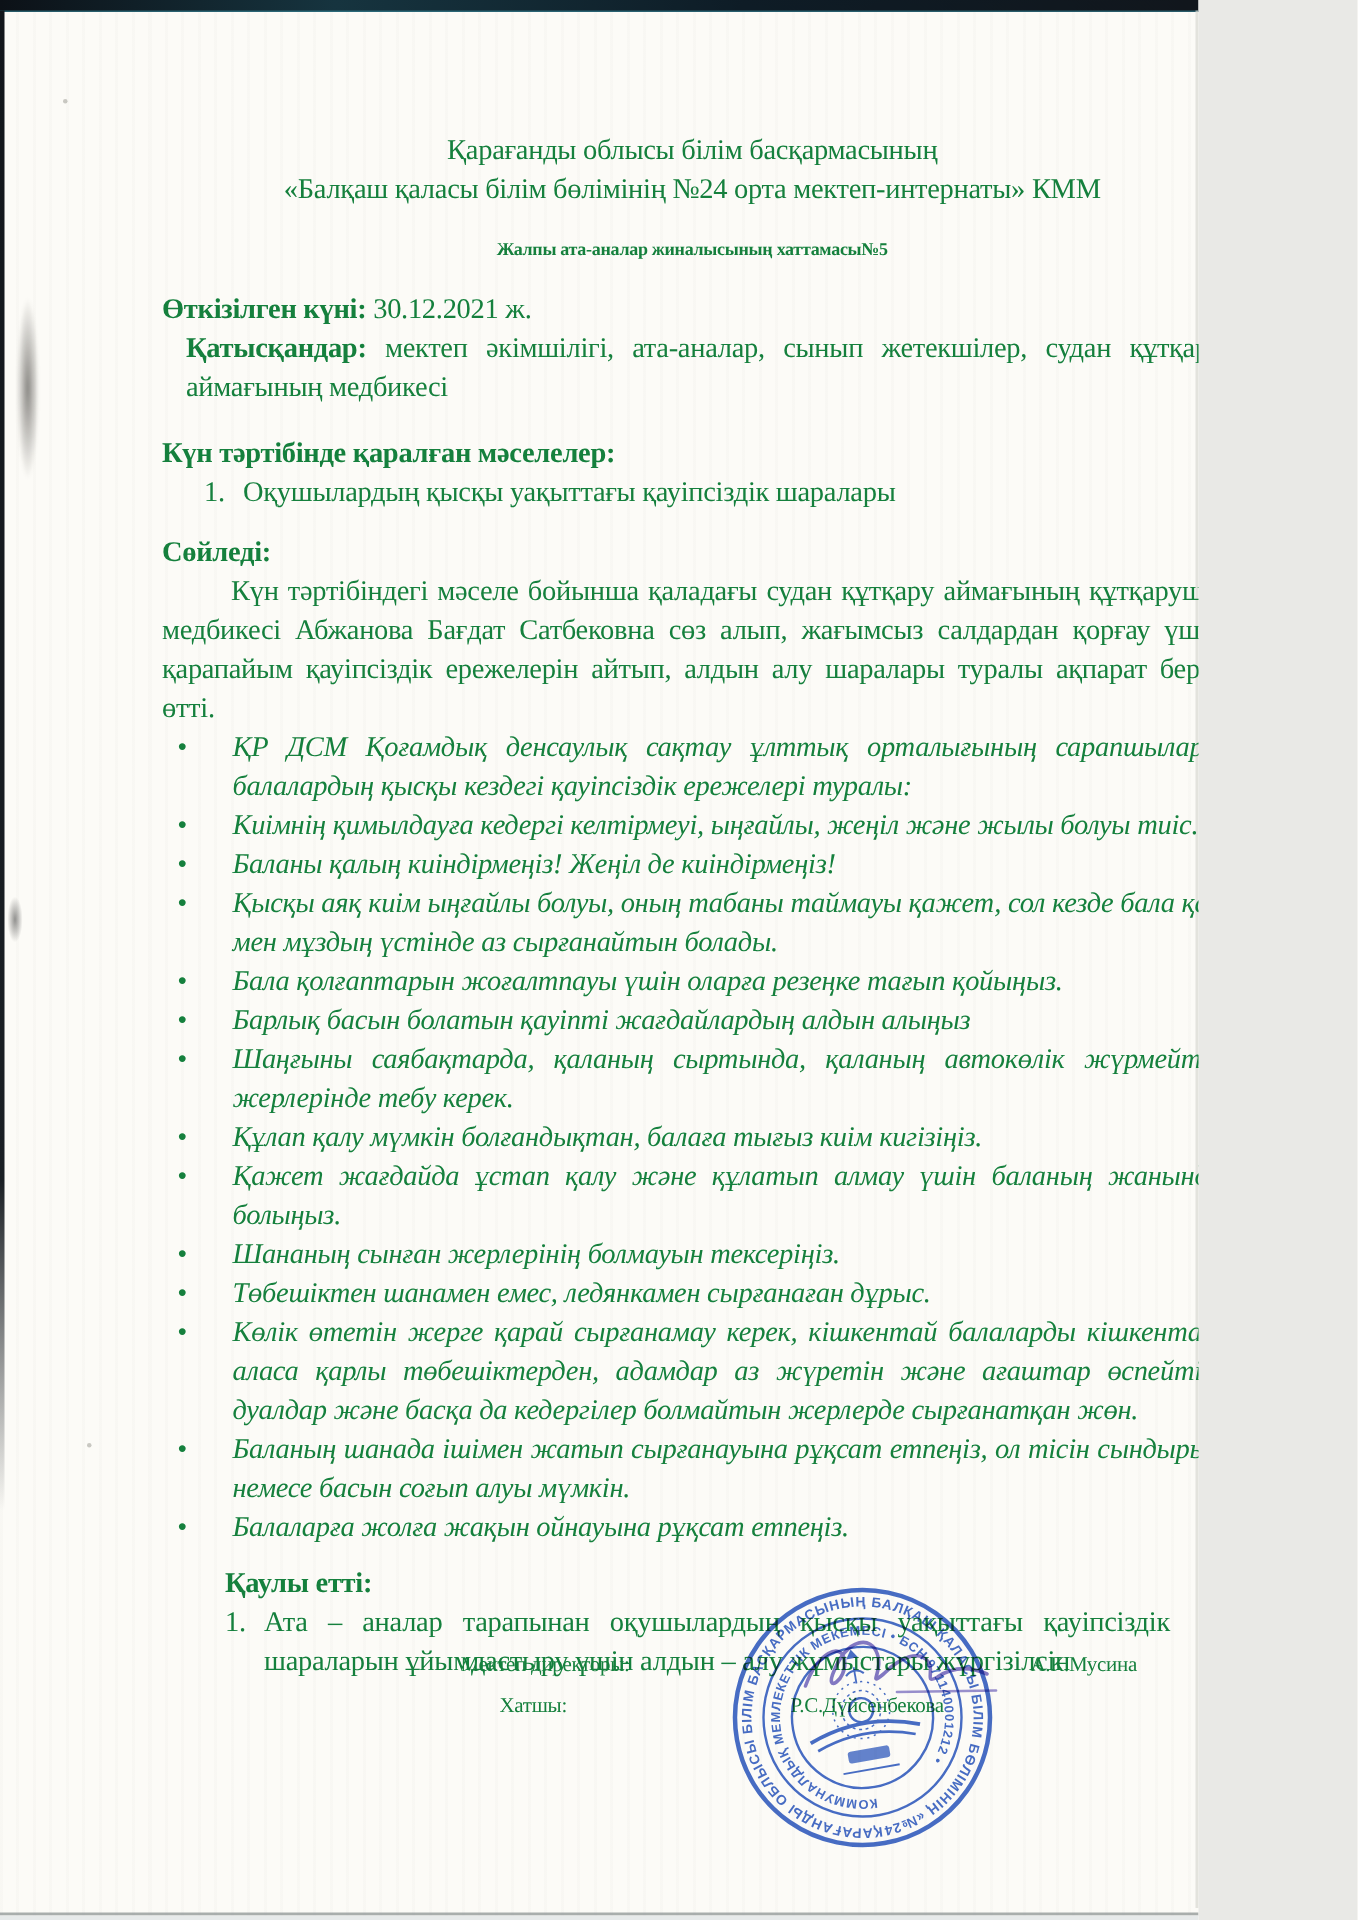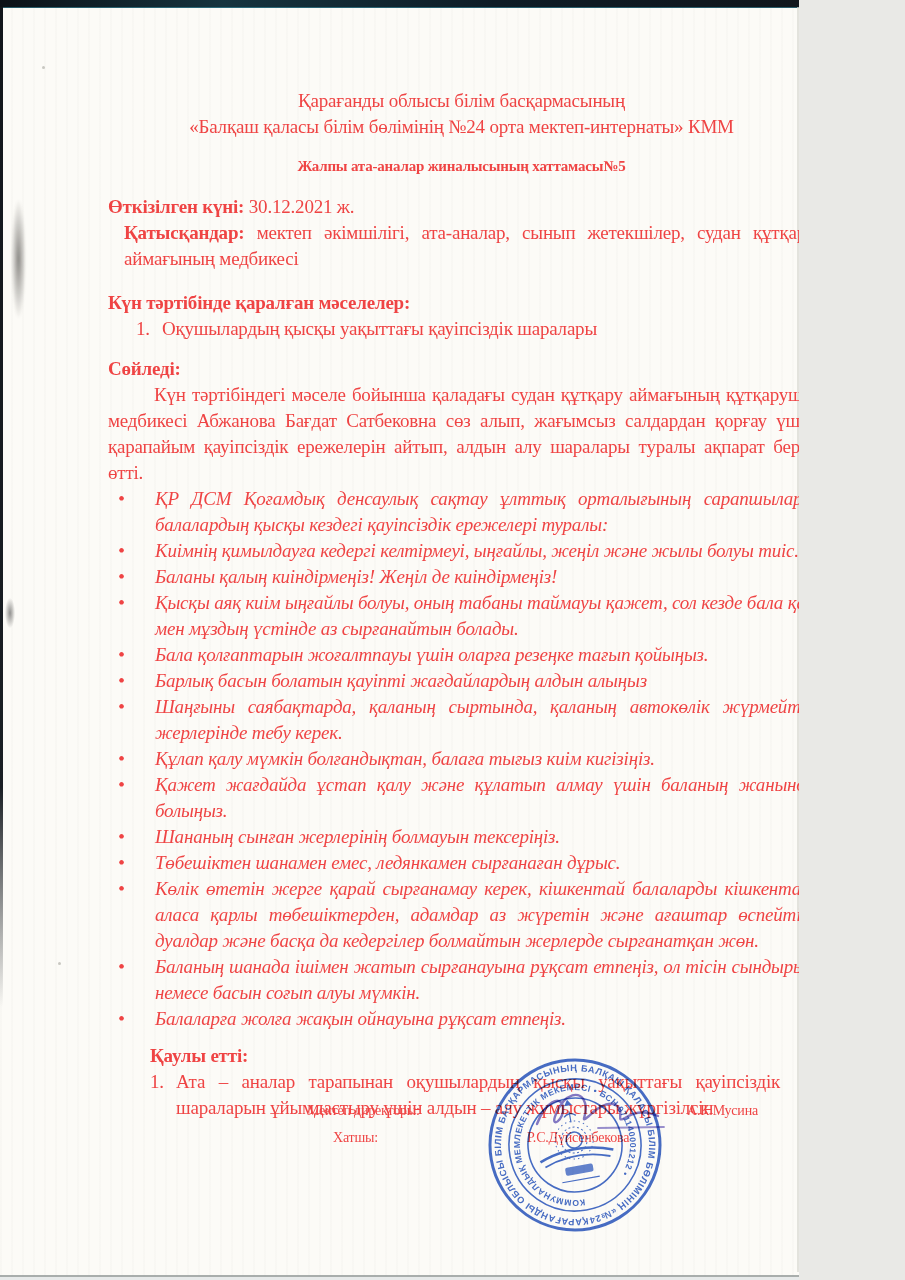--- a/index.html
+++ b/index.html
@@ -3,21 +3,21 @@
 <meta charset="utf-8">
 <style>
   html,body{margin:0;padding:0;}
   body{
     width:905px;height:1280px;
     background:#e9e9e6;
     font-family:"Liberation Serif","DejaVu Serif",serif;
   }
   .page{
     position:relative;width:799px;height:1280px;overflow:hidden;
-    background:#fcfbf7;color:#ef4444;
+    background:#fcfbf7;color:#15803d;
   }
   
   .page::before{
     content:"";position:absolute;inset:0;pointer-events:none;
     background:repeating-linear-gradient(90deg,rgba(70,70,60,.02) 0 2px,transparent 2px 11px);
   }
   
   .scan-top{position:absolute;top:0;left:0;right:0;height:7px;
     background:linear-gradient(90deg,#0c1117,#16343f 28%,#0e1c26 62%,#11161c);
     border-bottom:1px solid rgba(62,150,170,.55);}
@@ -31,21 +31,21 @@
   .smudge-b{position:absolute;left:5px;top:598px;width:10px;height:30px;
     background:radial-gradient(ellipse at center,rgba(40,40,40,.5),rgba(40,40,40,0) 72%);}
   .speck{position:absolute;width:3px;height:3px;border-radius:50%;background:#7c7c74;opacity:.4;}
 
   
   .content{
     position:absolute;left:108px;top:88px;width:707px;
     font-size:19px;line-height:26px;letter-spacing:-0.2px;
   }
   .org{text-align:center;}
-  .doc-title{text-align:center;font-weight:bold;font-size:15px;margin-top:13px;}
+  .doc-title{text-align:center;font-weight:bold;font-size:12px;margin-top:13px;}
   .meta{margin:0;}
   .meta-date{margin-top:15px;}
   .just{text-align:justify;margin-left:16px;}
   .sect{font-weight:bold;margin:0;}
   .sect-agenda{margin-top:18px;}
   .sect-speech{margin-top:14px;}
   .numitem{margin-left:28px;display:flex;}
   .numitem .num{width:26px;flex:0 0 26px;}
   .para{margin:0;text-indent:46px;}
   ul.bullets{list-style:none;margin:0;padding:0;text-align:justify;}

